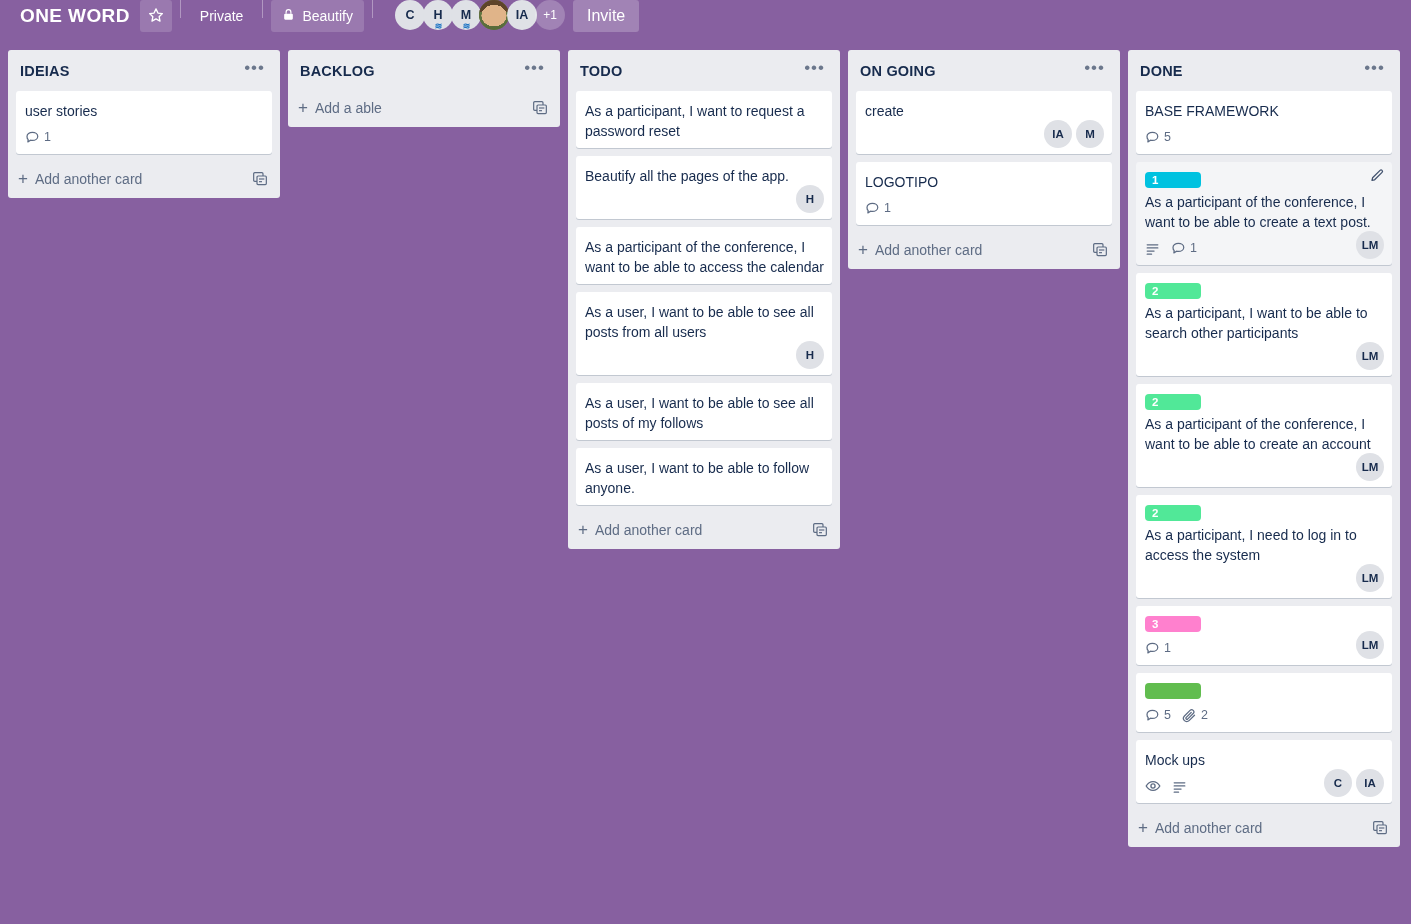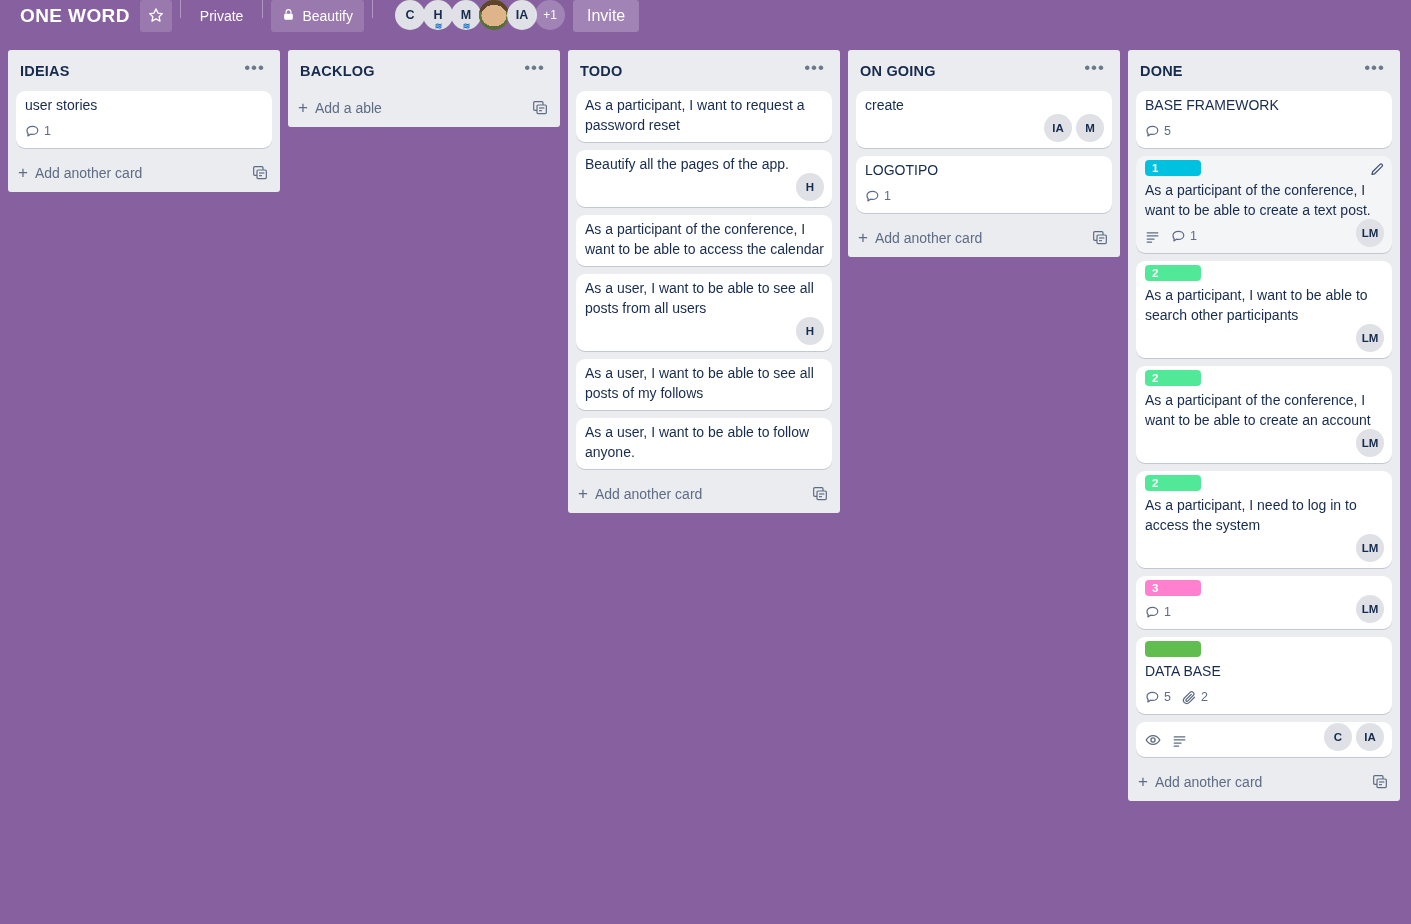--- a/index.html
+++ b/index.html
@@ -133,23 +133,23 @@
   }
   .cards {
     padding: 0 8px;
     overflow-y: auto;
     overflow-x: hidden;
     flex: 1 1 auto;
     min-height: 0;
   }
   .card {
     background: #ffffff;
-    border-radius: 9px;
+    border-radius: 3px;
     box-shadow: 0 1px 0 #c2c8d1;
-    padding: 4px 8px 5px 9px;
+    padding: 10px 8px 5px 9px;
     margin-bottom: 8px;
     cursor: pointer;
     position: relative;
     min-height: 32px;
   }
   .card.hover { background: #f4f5f7; }
   .card-title {
     font-size: 14px;
     color: #172b4d;
     line-height: 20px;
@@ -517,41 +517,41 @@
             </span>
           </div>
           <div class="card-members">
             <div class="member">LM</div>
           </div>
         </div>
         <div class="card">
           <div class="labels">
             <span class="label" style="background: rgb(97, 189, 79);"></span>
           </div>
-          <div class="card-title">DATA BASE</div>
           <div class="card-badges">
             <span class="badge">
               <span style="display: flex;">
                 <svg width="15" height="15" viewBox="0 0 24 24" fill="none" stroke="#5e6c84" stroke-width="2" stroke-linejoin="round">
                   <path d="M3.2 10.2c0-3.6 3.8-6.4 8.6-6.4s8.6 2.8 8.6 6.4-3.8 6.4-8.6 6.4c-1 0-2-.12-2.9-.34L4.6 19l.5-3.6c-1.2-1.2-1.9-2.7-1.9-5.2z"></path>
                 </svg>
               </span>
               <span>5</span>
             </span>
             <span class="badge">
               <span style="display: flex;">
                 <svg width="15" height="15" viewBox="0 0 24 24" fill="none" stroke="#5e6c84" stroke-width="2" stroke-linecap="round">
                   <path d="M20 11.5 11.3 20.2a5.2 5.2 0 0 1-7.4-7.4l9-9a3.5 3.5 0 0 1 5 5l-8.9 9a1.8 1.8 0 0 1-2.5-2.5l8.2-8.2"></path>
                 </svg>
               </span>
               <span>2</span>
             </span>
           </div>
         </div>
         <div class="card">
+          <div class="card-title">Mock ups</div>
           <div class="card-badges">
             <span class="badge">
               <span style="display: flex;">
                 <svg width="16" height="16" viewBox="0 0 24 24" fill="none" stroke="#5e6c84" stroke-width="2">
                   <path d="M1.8 12S5.6 5.4 12 5.4 22.2 12 22.2 12 18.4 18.6 12 18.6 1.8 12 1.8 12z"></path>
                   <circle cx="12" cy="12" r="3.1"></circle>
                 </svg>
               </span>
             </span>
             <span class="badge">

